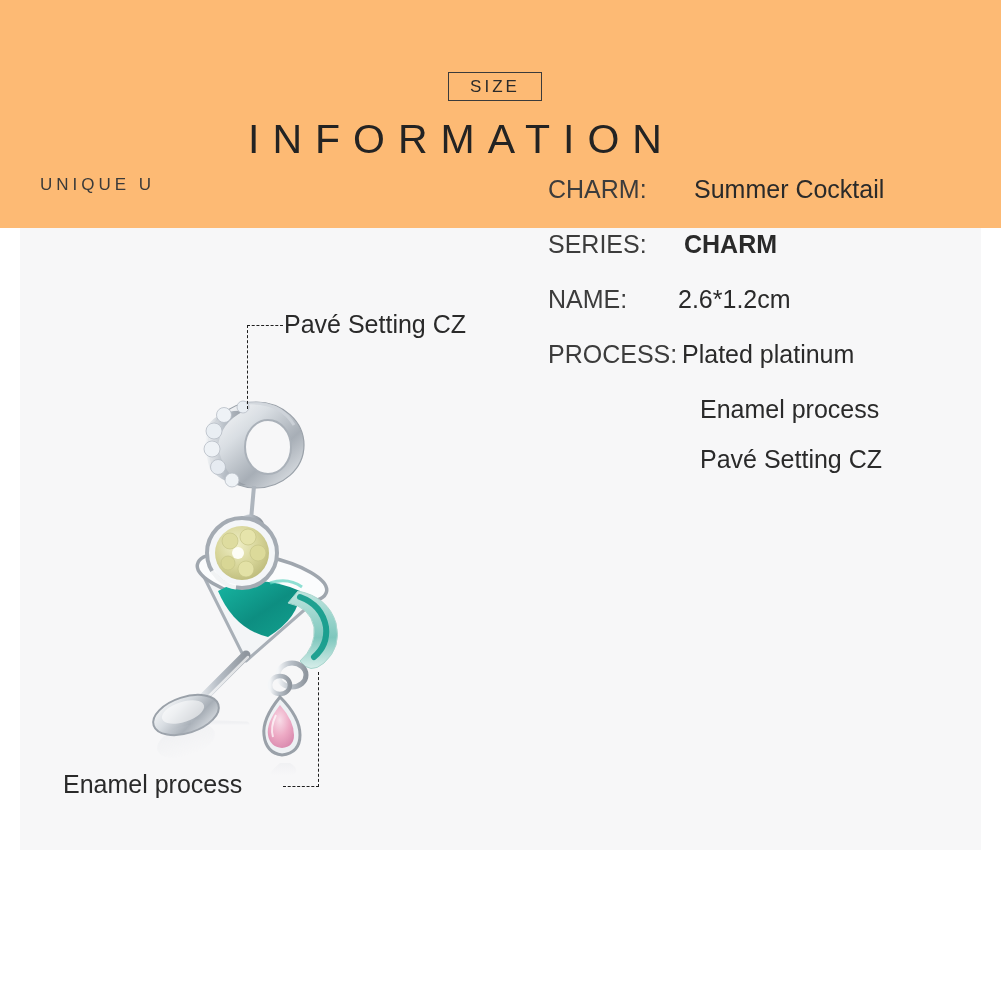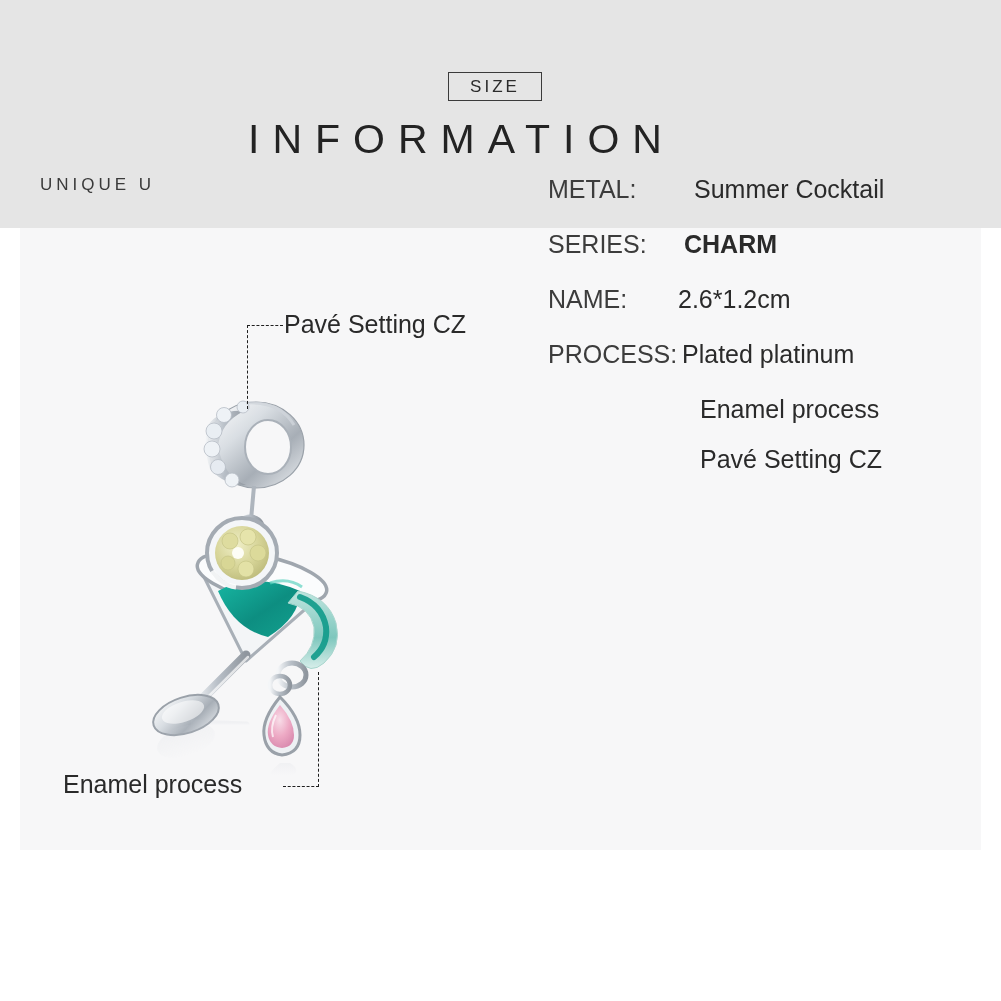--- a/index.html
+++ b/index.html
@@ -8,21 +8,21 @@
     background:#ffffff;
     font-family:"Liberation Sans", sans-serif;
     color:#2b2b2b;
     overflow:hidden;
     position:relative;
   }
 
   
   .header{
     position:absolute;left:0;top:0;width:1001px;height:228px;
-    background:#e5e5e5;
+    background:#fdba74;
   }
   .size-box{
     position:absolute;left:448px;top:72px;
     width:94px;height:29px;
     border:1px solid #3b3b3b;
     box-sizing:border-box;
     display:flex;align-items:center;justify-content:center;
   }
   .size-box span{
     font-size:17px;letter-spacing:3px;color:#2b2b2b;
@@ -248,21 +248,21 @@
 <div class="callout-top-h"></div>
 <div class="callout-top-v"></div>
 
 <div class="callout-bot-label">Enamel process</div>
 <div class="callout-bot-h"></div>
 <div class="callout-bot-v"></div>
 
 <div class="specs">
 
   <div class="spec-row">
-    <span class="spec-label">METAL:</span>
+    <span class="spec-label">CHARM:</span>
     <span class="spec-value v-name">Summer Cocktail</span>
   </div>
 
   <div class="spec-row">
     <span class="spec-label">SERIES:</span>
     <span class="spec-value v-series">CHARM</span>
   </div>
 
   <div class="spec-row">
     <span class="spec-label">NAME:</span>

